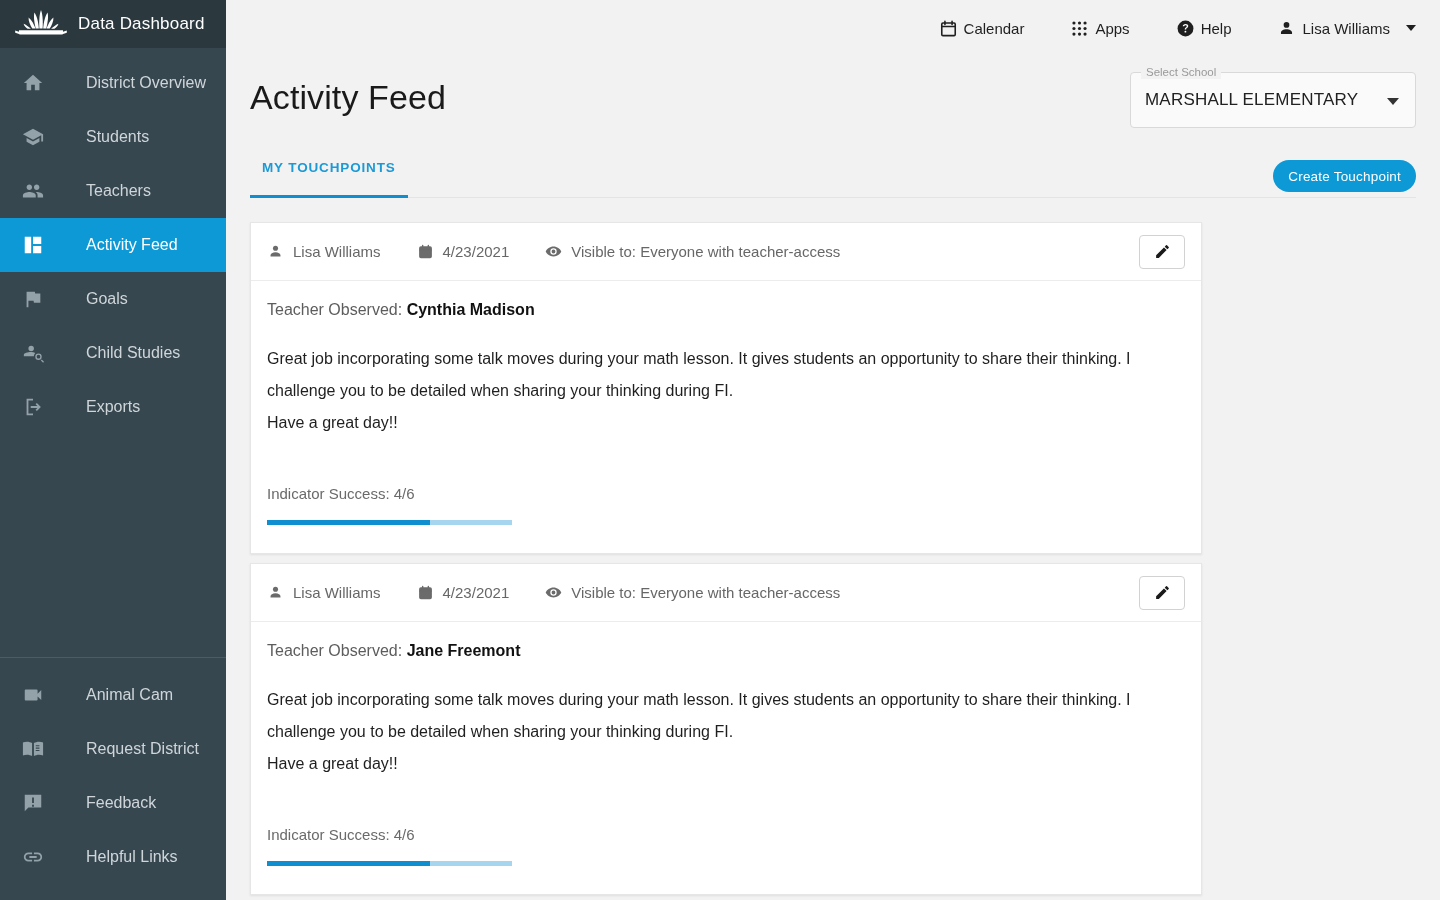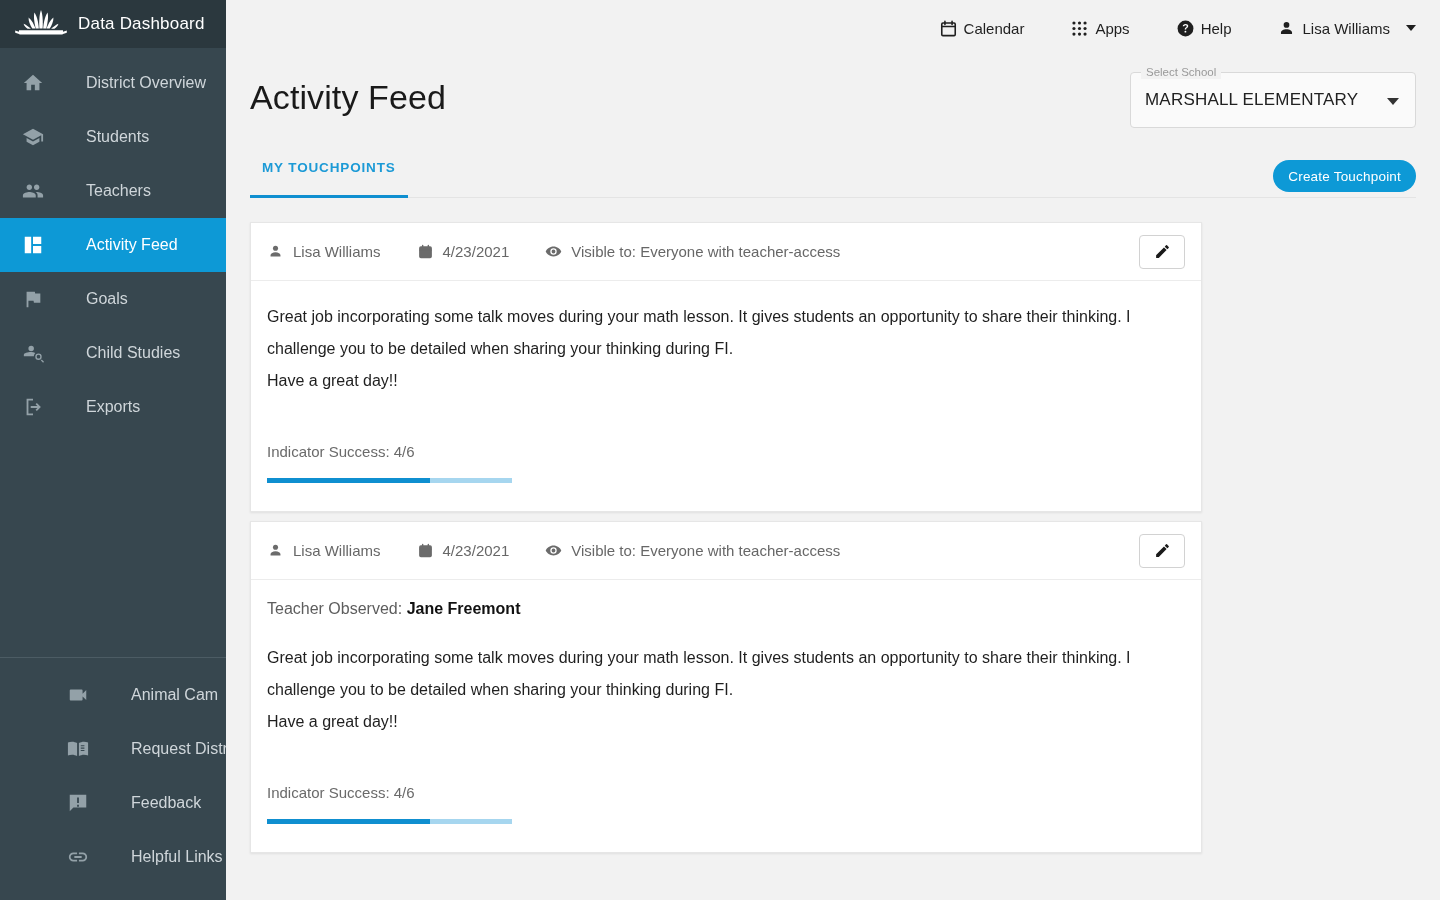--- a/index.html
+++ b/index.html
@@ -39,21 +39,21 @@
   .nav-label {
     color: #cfd6da; font-size: 16px; padding-left: 26px;
     white-space: nowrap;
   }
   .nav-item.active { background: #0d99d6; }
   .nav-item.active .nav-icon svg { fill: #ffffff; }
   .nav-item.active .nav-label { color: #ffffff; }
 
   .nav-spacer { flex: 1 1 auto; }
   .nav-divider { height: 1px; background: #4c5c64; margin: 0; }
-  .nav-bottom { padding-top: 10px; padding-bottom: 16px; padding-left: 45px; }
+  .nav-bottom { padding-top: 10px; padding-bottom: 16px; }
 
   
   .main {
     flex: 1 1 auto; height: 900px; position: relative;
     background: #f2f2f2; overflow: hidden;
   }
   .topbar {
     height: 56px; background: #f2f2f2;
     display: flex; align-items: center; justify-content: flex-end;
     padding-right: 24px; gap: 0;
@@ -414,20 +414,24 @@
           <div class="meta-spacer"></div>
           <button class="edit-btn">
             <span>
               <svg width="17" height="17" viewBox="0 0 24 24">
                   <path d="M3 17.25V21h3.75L17.81 9.94l-3.75-3.75zM20.71 7.04a1 1 0 000-1.41l-2.34-2.34a1 1 0 00-1.41 0l-1.83 1.83 3.75 3.75z"></path>
                 </svg>
             </span>
           </button>
         </div>
         <div class="card-body">
+          <div class="observed">
+            <span>Teacher Observed:</span>
+            <b>Cynthia Madison</b>
+          </div>
           <div class="note">Great job incorporating some talk moves during your math lesson. It gives students an opportunity to share their thinking. I challenge you to be detailed when sharing your thinking during FI.<br>Have a great day!!</div>
           <div class="indicator-label">Indicator Success: 4/6</div>
           <div class="progress">
             <div class="progress-fill" style="width: 66.7%;"></div>
           </div>
         </div>
       </div>
 
       <div class="card">
         <div class="card-head">

